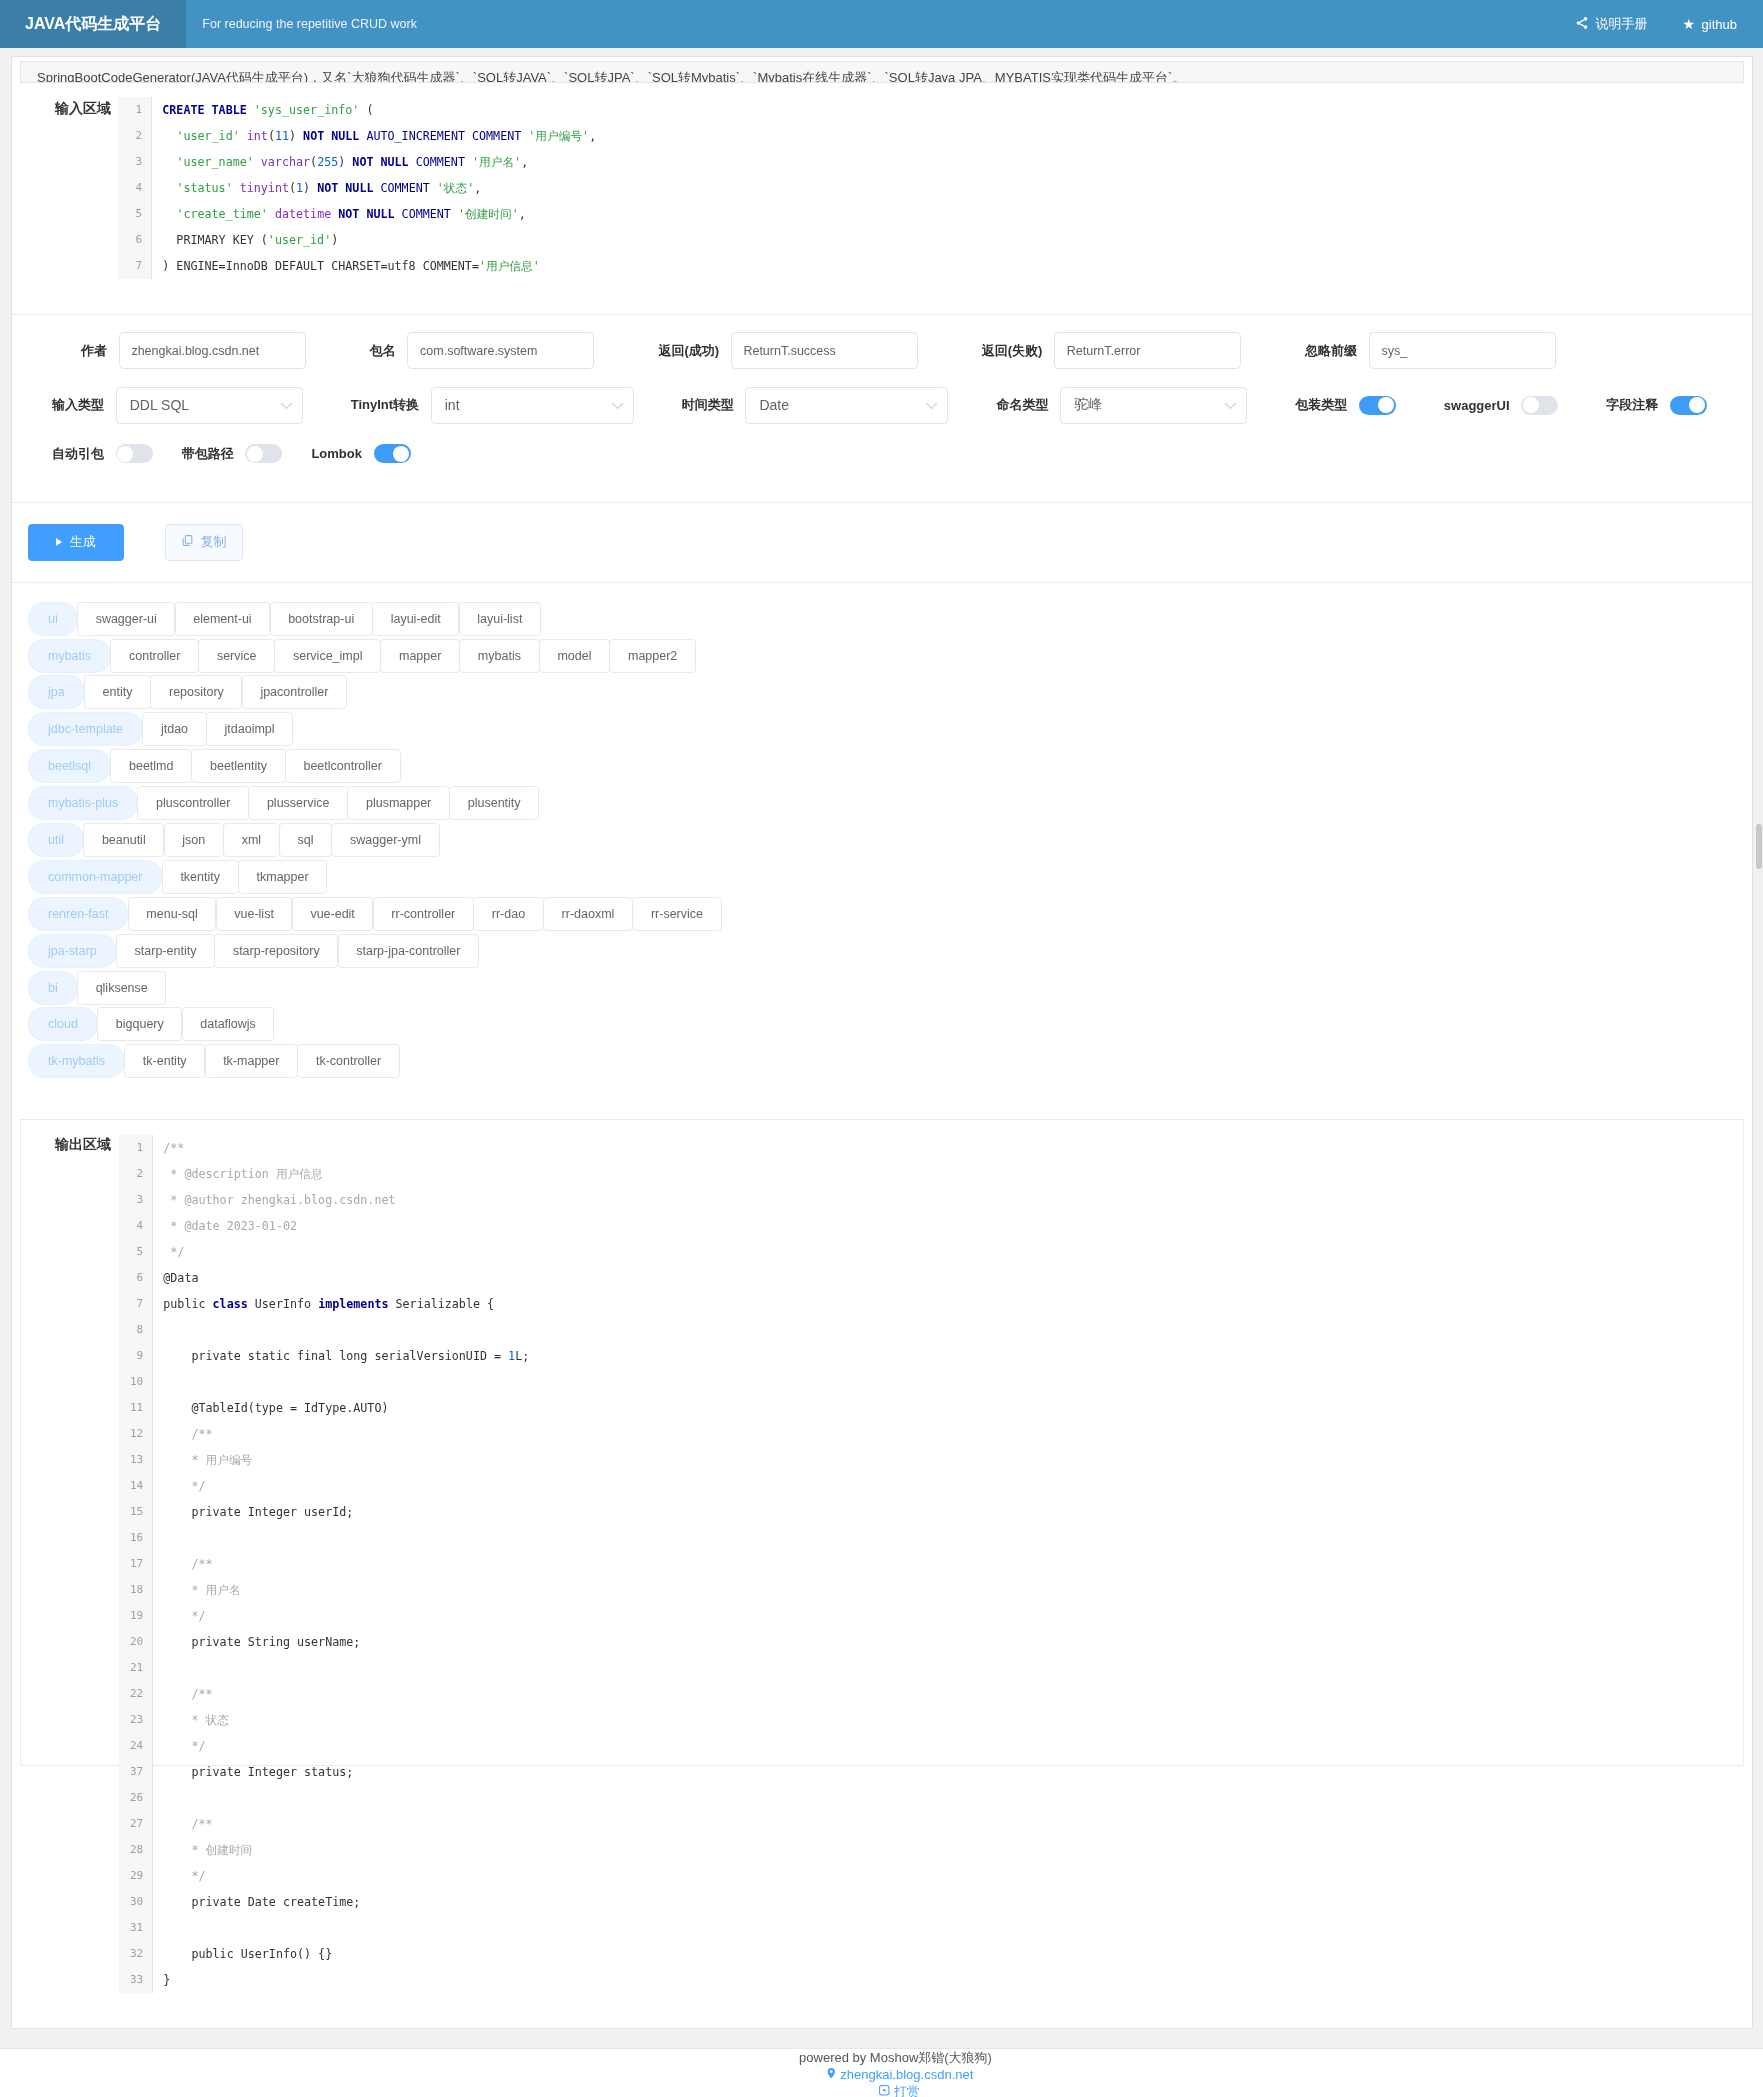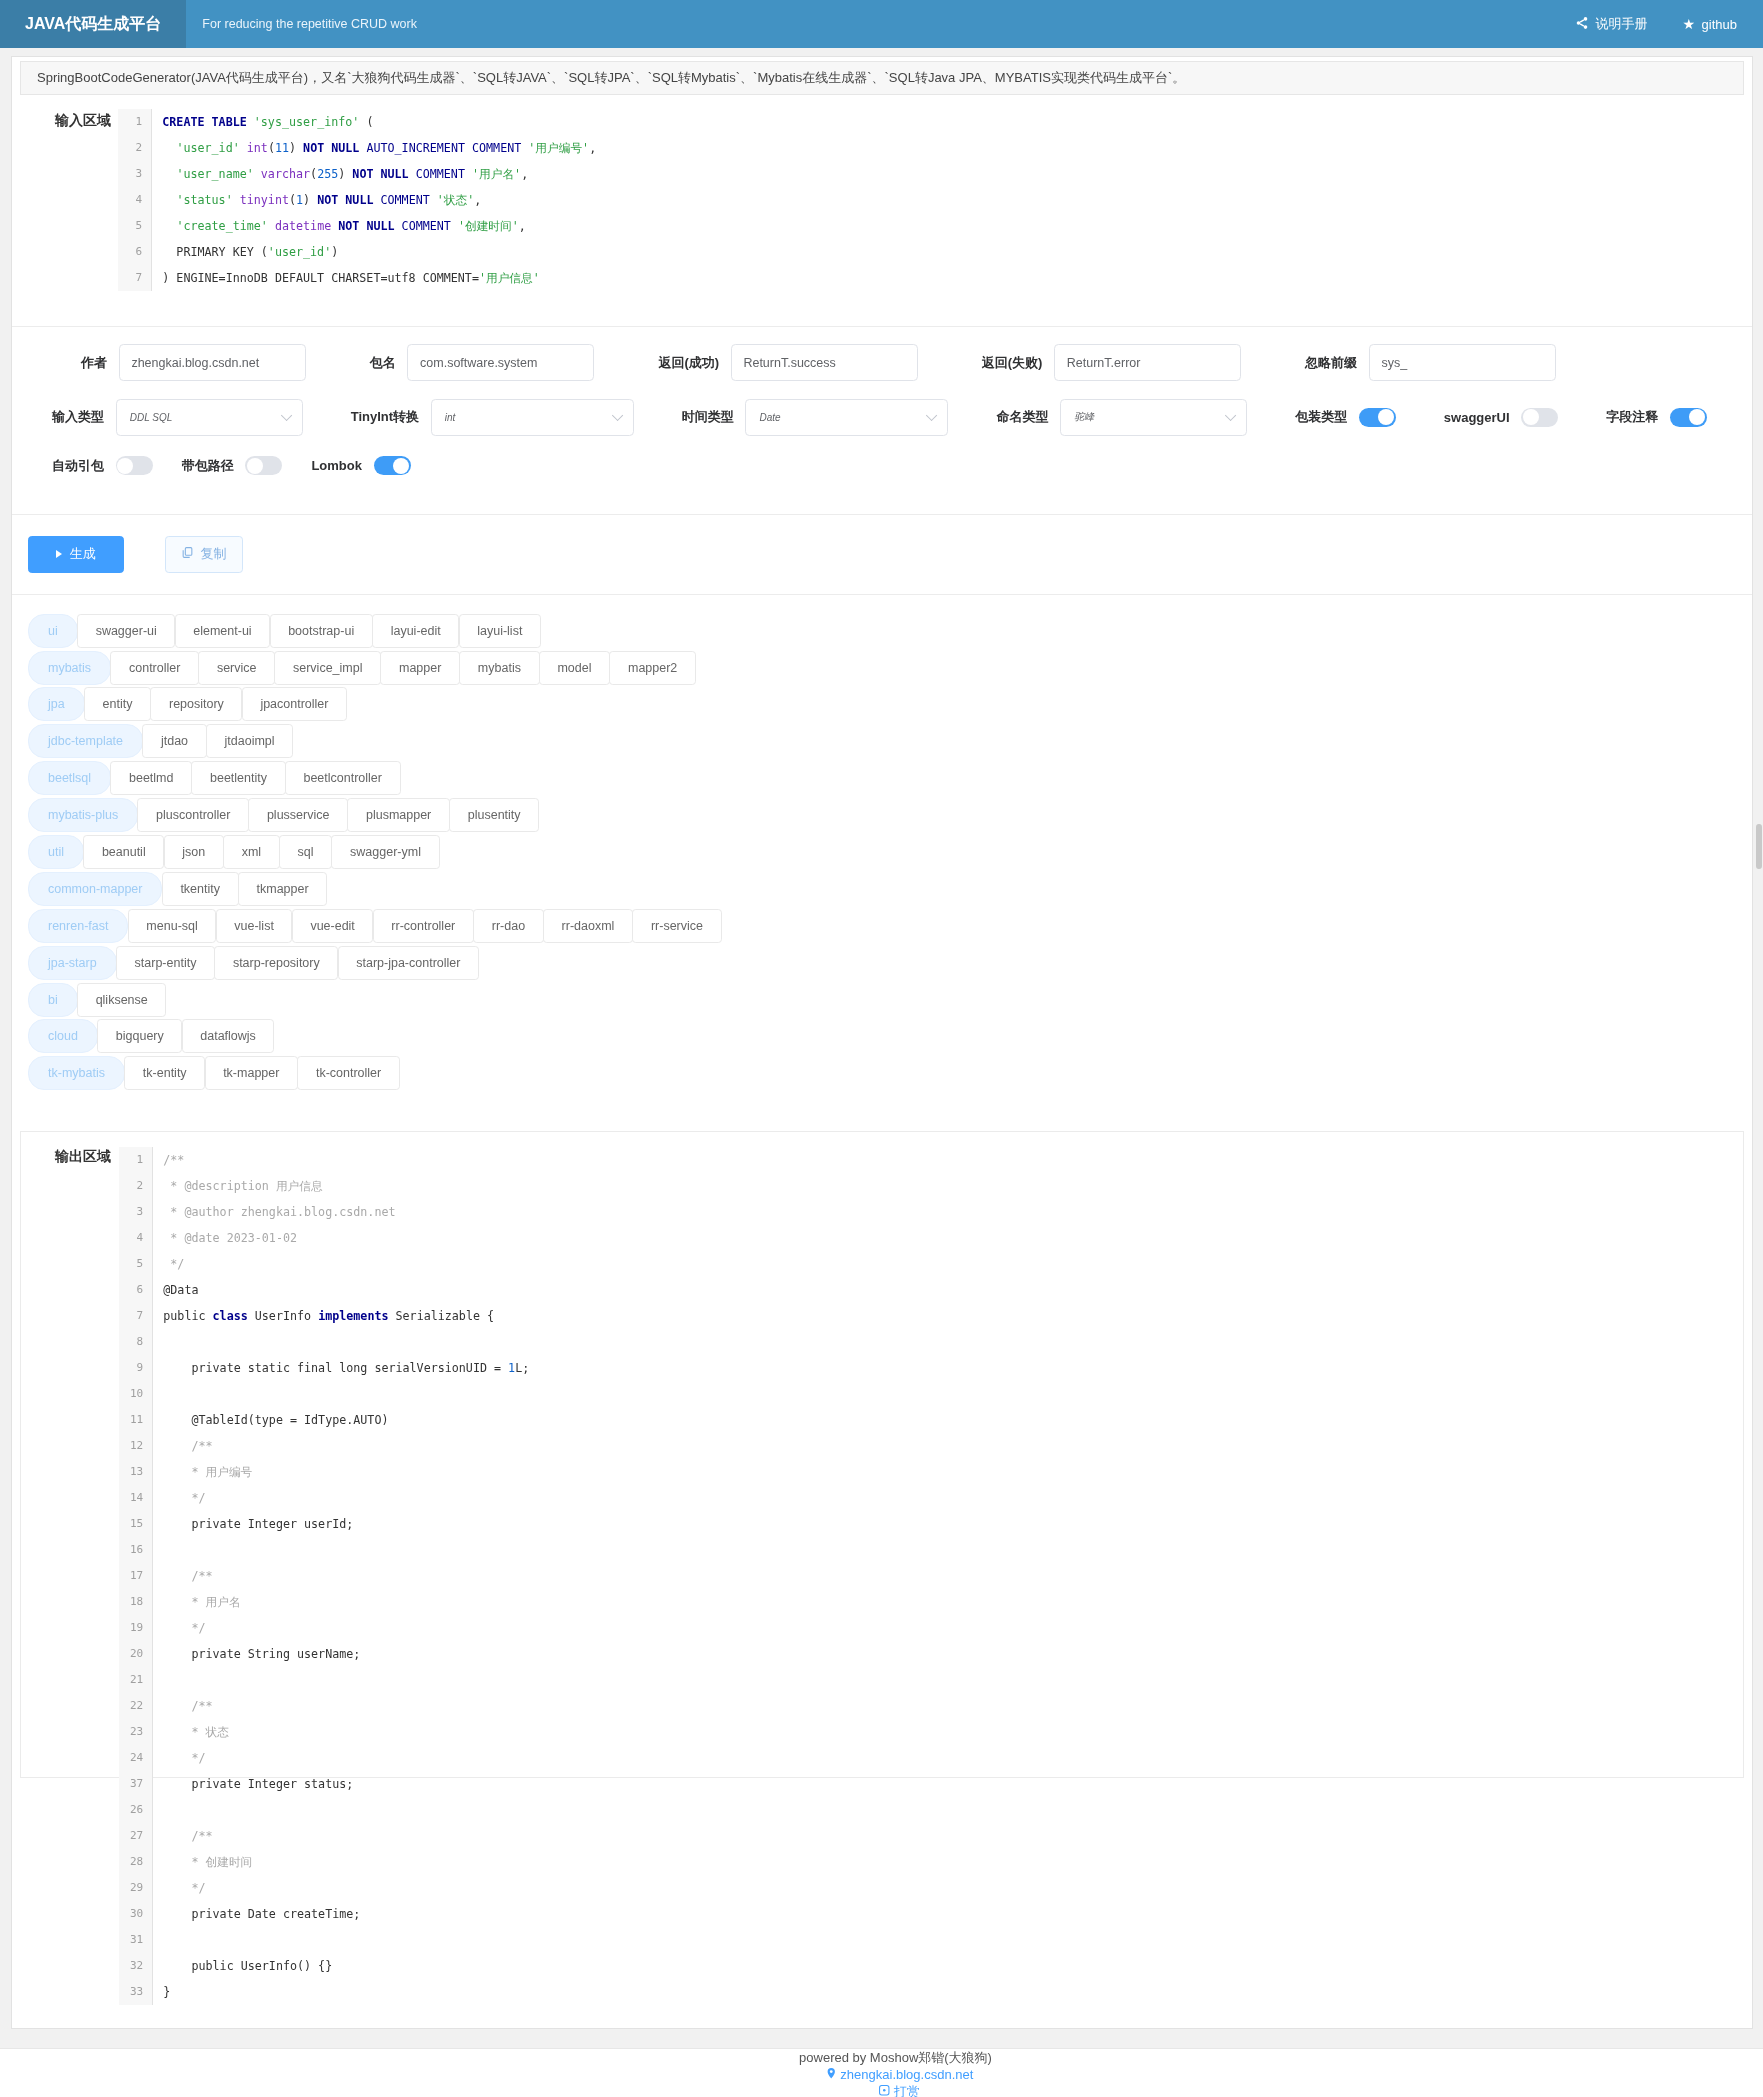--- a/index.html
+++ b/index.html
@@ -8,21 +8,21 @@
 
   
   .hdr { height:48px; background:#4292c3; display:flex; align-items:center; }
   .hdr-brand { height:48px; line-height:48px; background:#3b7ea7; color:#fff; font-size:16px; font-weight:bold; padding:0 25px; }
   .hdr-tag { color:#eaf4fb; font-size:12.5px; margin-left:16px; }
   .hdr-links { margin-left:auto; display:flex; gap:35px; padding-right:26px; align-items:center; }
   .hdr-link { color:#fff; font-size:13px; display:flex; align-items:center; gap:6.6px; cursor:pointer; }
 
   
   .panel { width:1742px; margin:8px 10.3px 0 11px; background:#fff; border:0.7px solid #e2e2e2; position:relative; height:1973px; }
-  .intro { margin:3.7px 8px 0 8px; height:34px; line-height:32px; background:#f7f7f7; border:0.7px solid #e6e6e6; padding:0 16px; font-size:13px; color:#444; white-space:nowrap; overflow:hidden; }
+  .intro { margin:3.7px 8px 0 8px; height:22px; line-height:32px; background:#f7f7f7; border:0.7px solid #e6e6e6; padding:0 16px; font-size:13px; color:#444; white-space:nowrap; overflow:hidden; }
 
   .sec-label { position:absolute; left:43px; top:17.6px; font-size:14px; font-weight:bold; color:#333; }
 
   
   .section-input { height:232px; border-bottom:0.7px solid #ececec; position:relative; }
   .cm { position:absolute; left:106px; top:14.7px; right:10.3px; font-family:"DejaVu Sans Mono", monospace; font-size:11.7px; }
   .cl { display:flex; height:26px; line-height:26px; white-space:pre; }
   .ln { flex:0 0 34px; background:#f7f7f7; border-right:0.7px solid #e2e2e2; color:#a0a0a0; text-align:right; padding-right:8.8px; font-size:11px; }
   .lc { padding-left:10.3px; color:#333; }
   .tok-kw  { color:#00008b; font-weight:bold; }
@@ -35,21 +35,21 @@
 
   
   .section-form { height:188px; border-bottom:0.7px solid #ececec; padding-left:40px; }
   .frow { display:flex; align-items:center; }
   .frow1 { padding-top:17.6px; gap:64px; padding-left:29px; }
   .frow2 { padding-top:17.6px; gap:48px; }
   .frow3 { padding-top:20.5px; gap:29px; }
   .fgroup { display:flex; align-items:center; gap:11.7px; }
   .flabel { font-size:13px; font-weight:bold; color:#303133; white-space:nowrap; }
   .tinput { width:187px; height:37px; border:0.7px solid #e0e3e9; border-radius:4.4px; padding:0 11.7px; font-size:12.5px; color:#606266; font-family:"Liberation Sans",sans-serif; background:#fff; outline:none; }
-  .selbox { width:187px; height:37px; border:0.7px solid #e0e3e9; border-radius:4.4px; padding:0 13px; font-size:10px; color:#606266; background:#fff; display:flex; align-items:center; justify-content:space-between; cursor:pointer;font-style:italic; }
+  .selbox { width:187px; height:37px; border:0.7px solid #e0e3e9; border-radius:4.4px; padding:0 13px; font-size:14px; color:#606266; background:#fff; display:flex; align-items:center; justify-content:space-between; cursor:pointer; }
   .selbox.w270 { width:203px; }
   .chev { width:8px; height:8px; border-right:1.5px solid #c0c4cc; border-bottom:1.5px solid #c0c4cc; transform:rotate(45deg) translateY(-2.2px); }
   .sw { width:37px; height:19px; border-radius:9.5px; background:#e0e3e9; position:relative; cursor:pointer; flex:0 0 auto; }
   .sw .knob { position:absolute; top:1.5px; left:1.5px; width:16px; height:16px; border-radius:50%; background:#fff; }
   .sw.on { background:#3e9cf7; }
   .sw.on .knob { left:auto; right:1.5px; }
 
   
   .section-btns { height:80px; border-bottom:0.7px solid #ececec; padding:21px 0 0 16px; display:flex; gap:17.6px; }
   .btn-gen { width:96px; height:37px; background:#409eff; border:0.7px solid #409eff; border-radius:3.7px; color:#fff; font-size:13px; display:flex; align-items:center; justify-content:center; gap:7.3px; cursor:pointer; }

